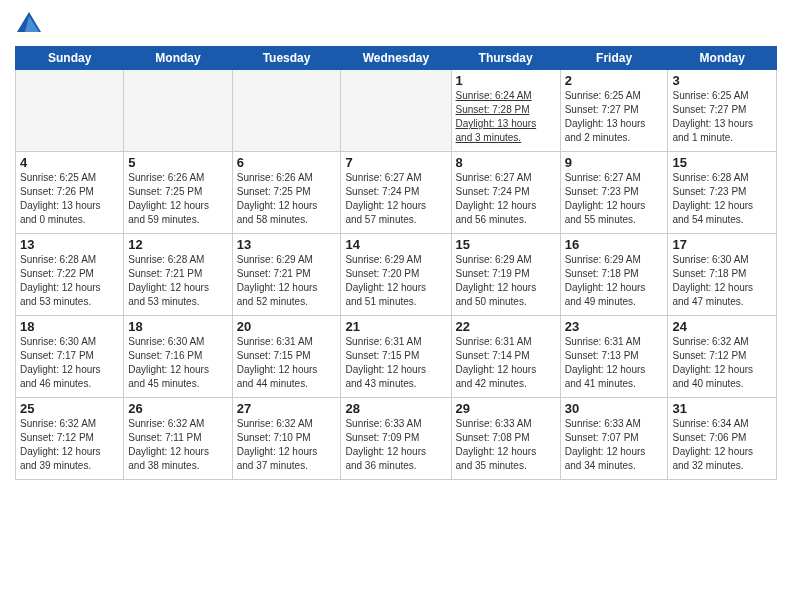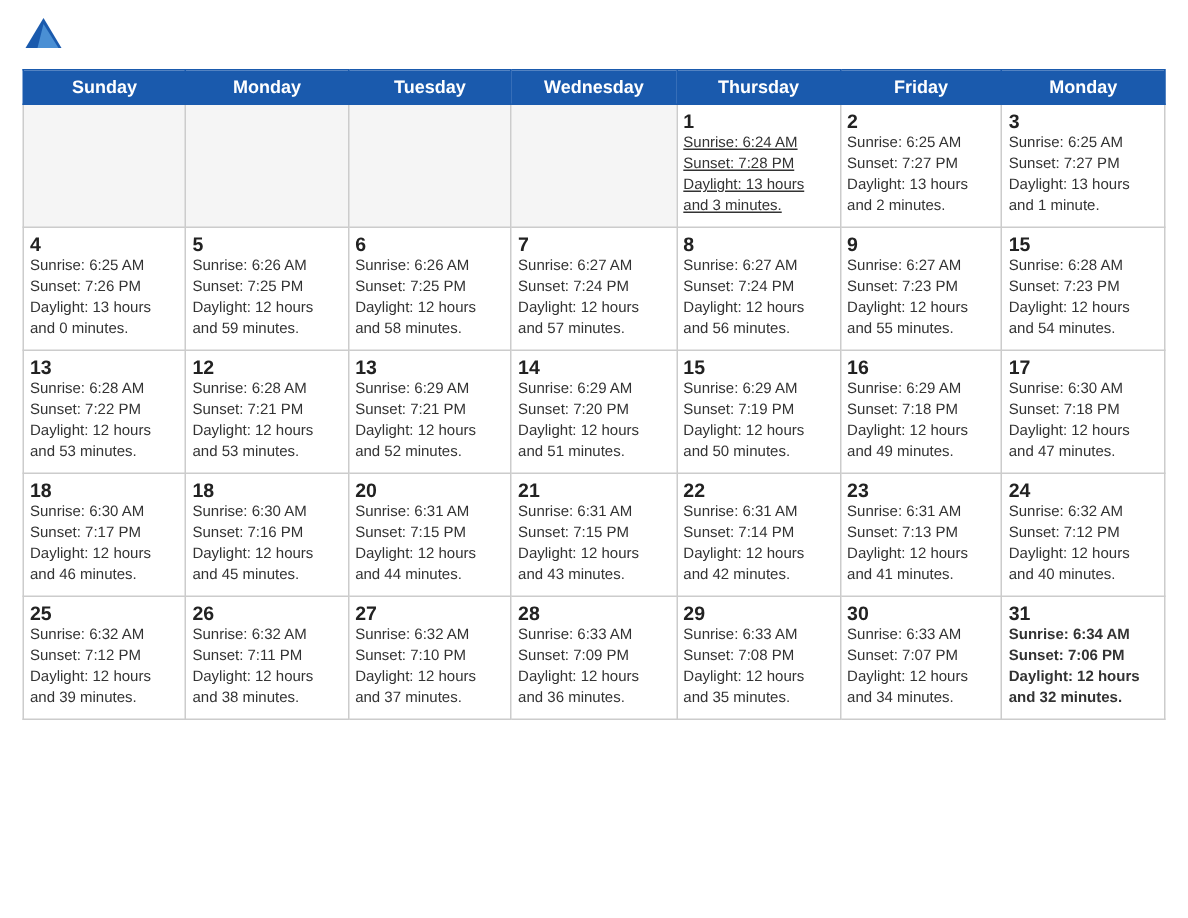--- a/index.html
+++ b/index.html
@@ -339,21 +339,21 @@
           </td>
           <td>
             <span class="day-num">30</span>
             <div class="day-info" style="white-space: pre-line;">Sunrise: 6:33 AM
 Sunset: 7:07 PM
 Daylight: 12 hours
 and 34 minutes.</div>
           </td>
           <td>
             <span class="day-num">31</span>
-            <div class="day-info" style="white-space: pre-line; font-weight: bold;">Sunrise: 6:34 AM
+            <div class="day-info" style="white-space: pre-line;">Sunrise: 6:34 AM
 Sunset: 7:06 PM
 Daylight: 12 hours
 and 32 minutes.</div>
           </td>
         </tr>
       </tbody>
   </table>
 </div>
 
 </body></html>

